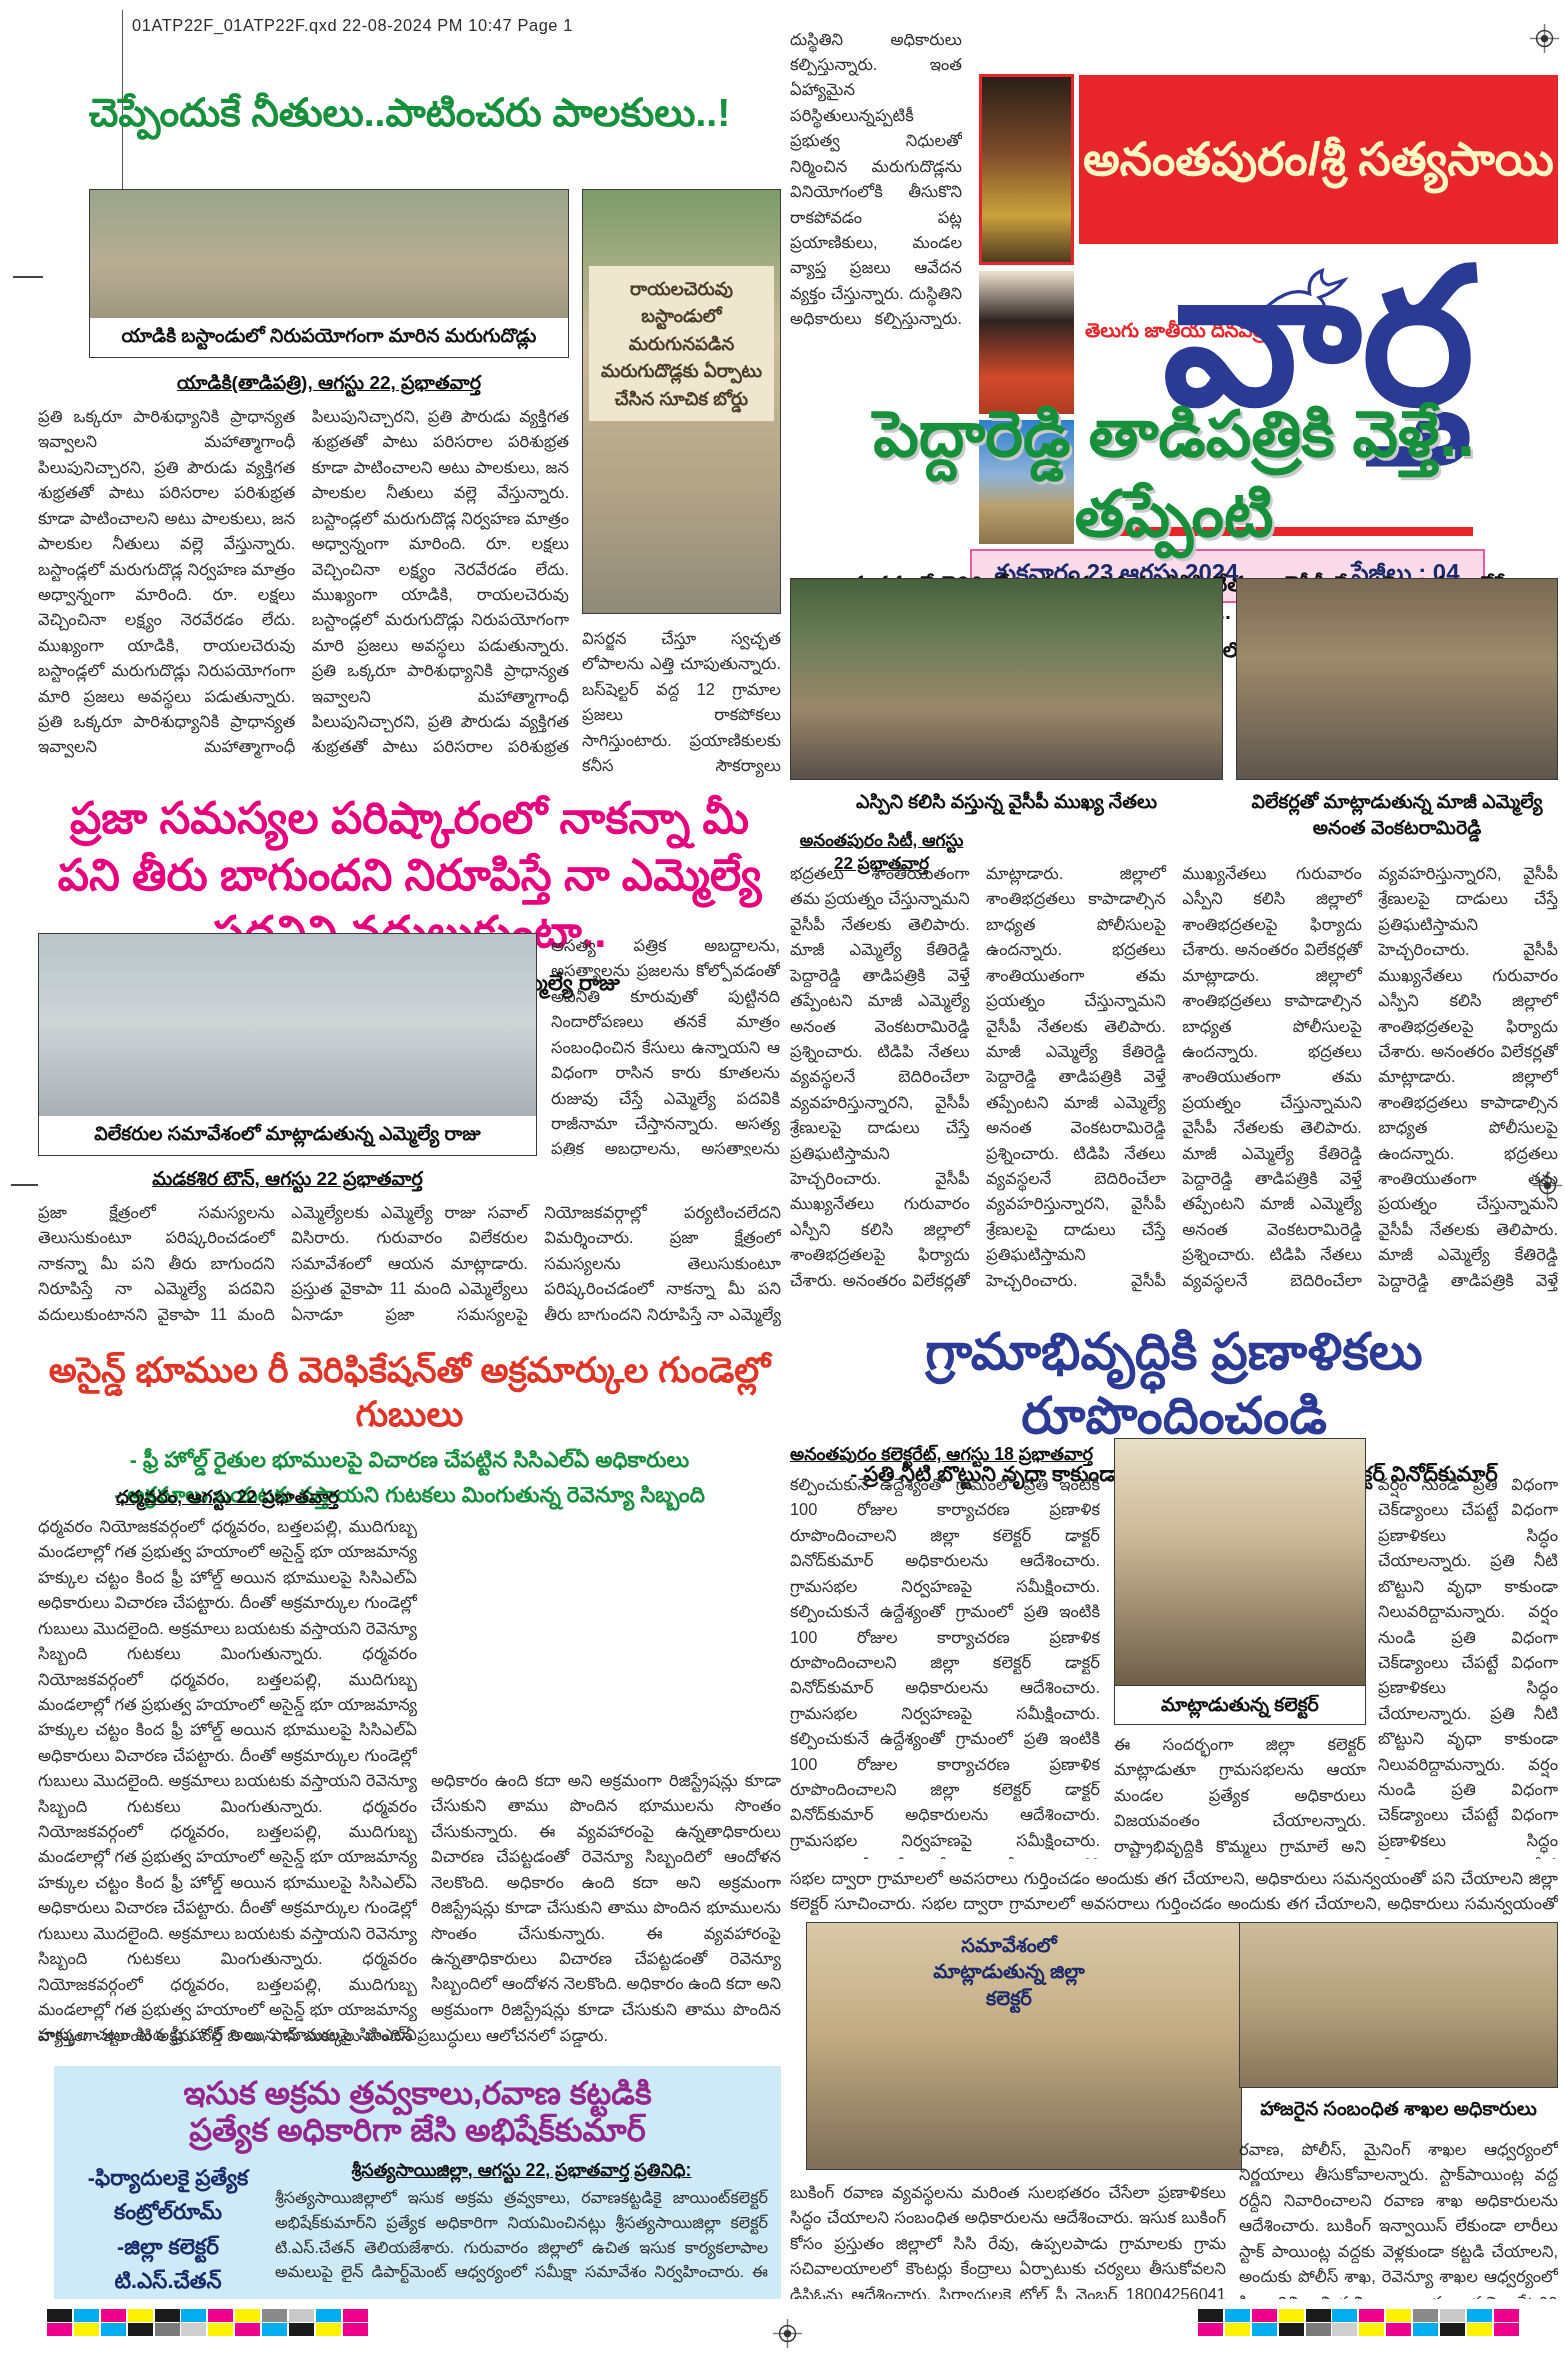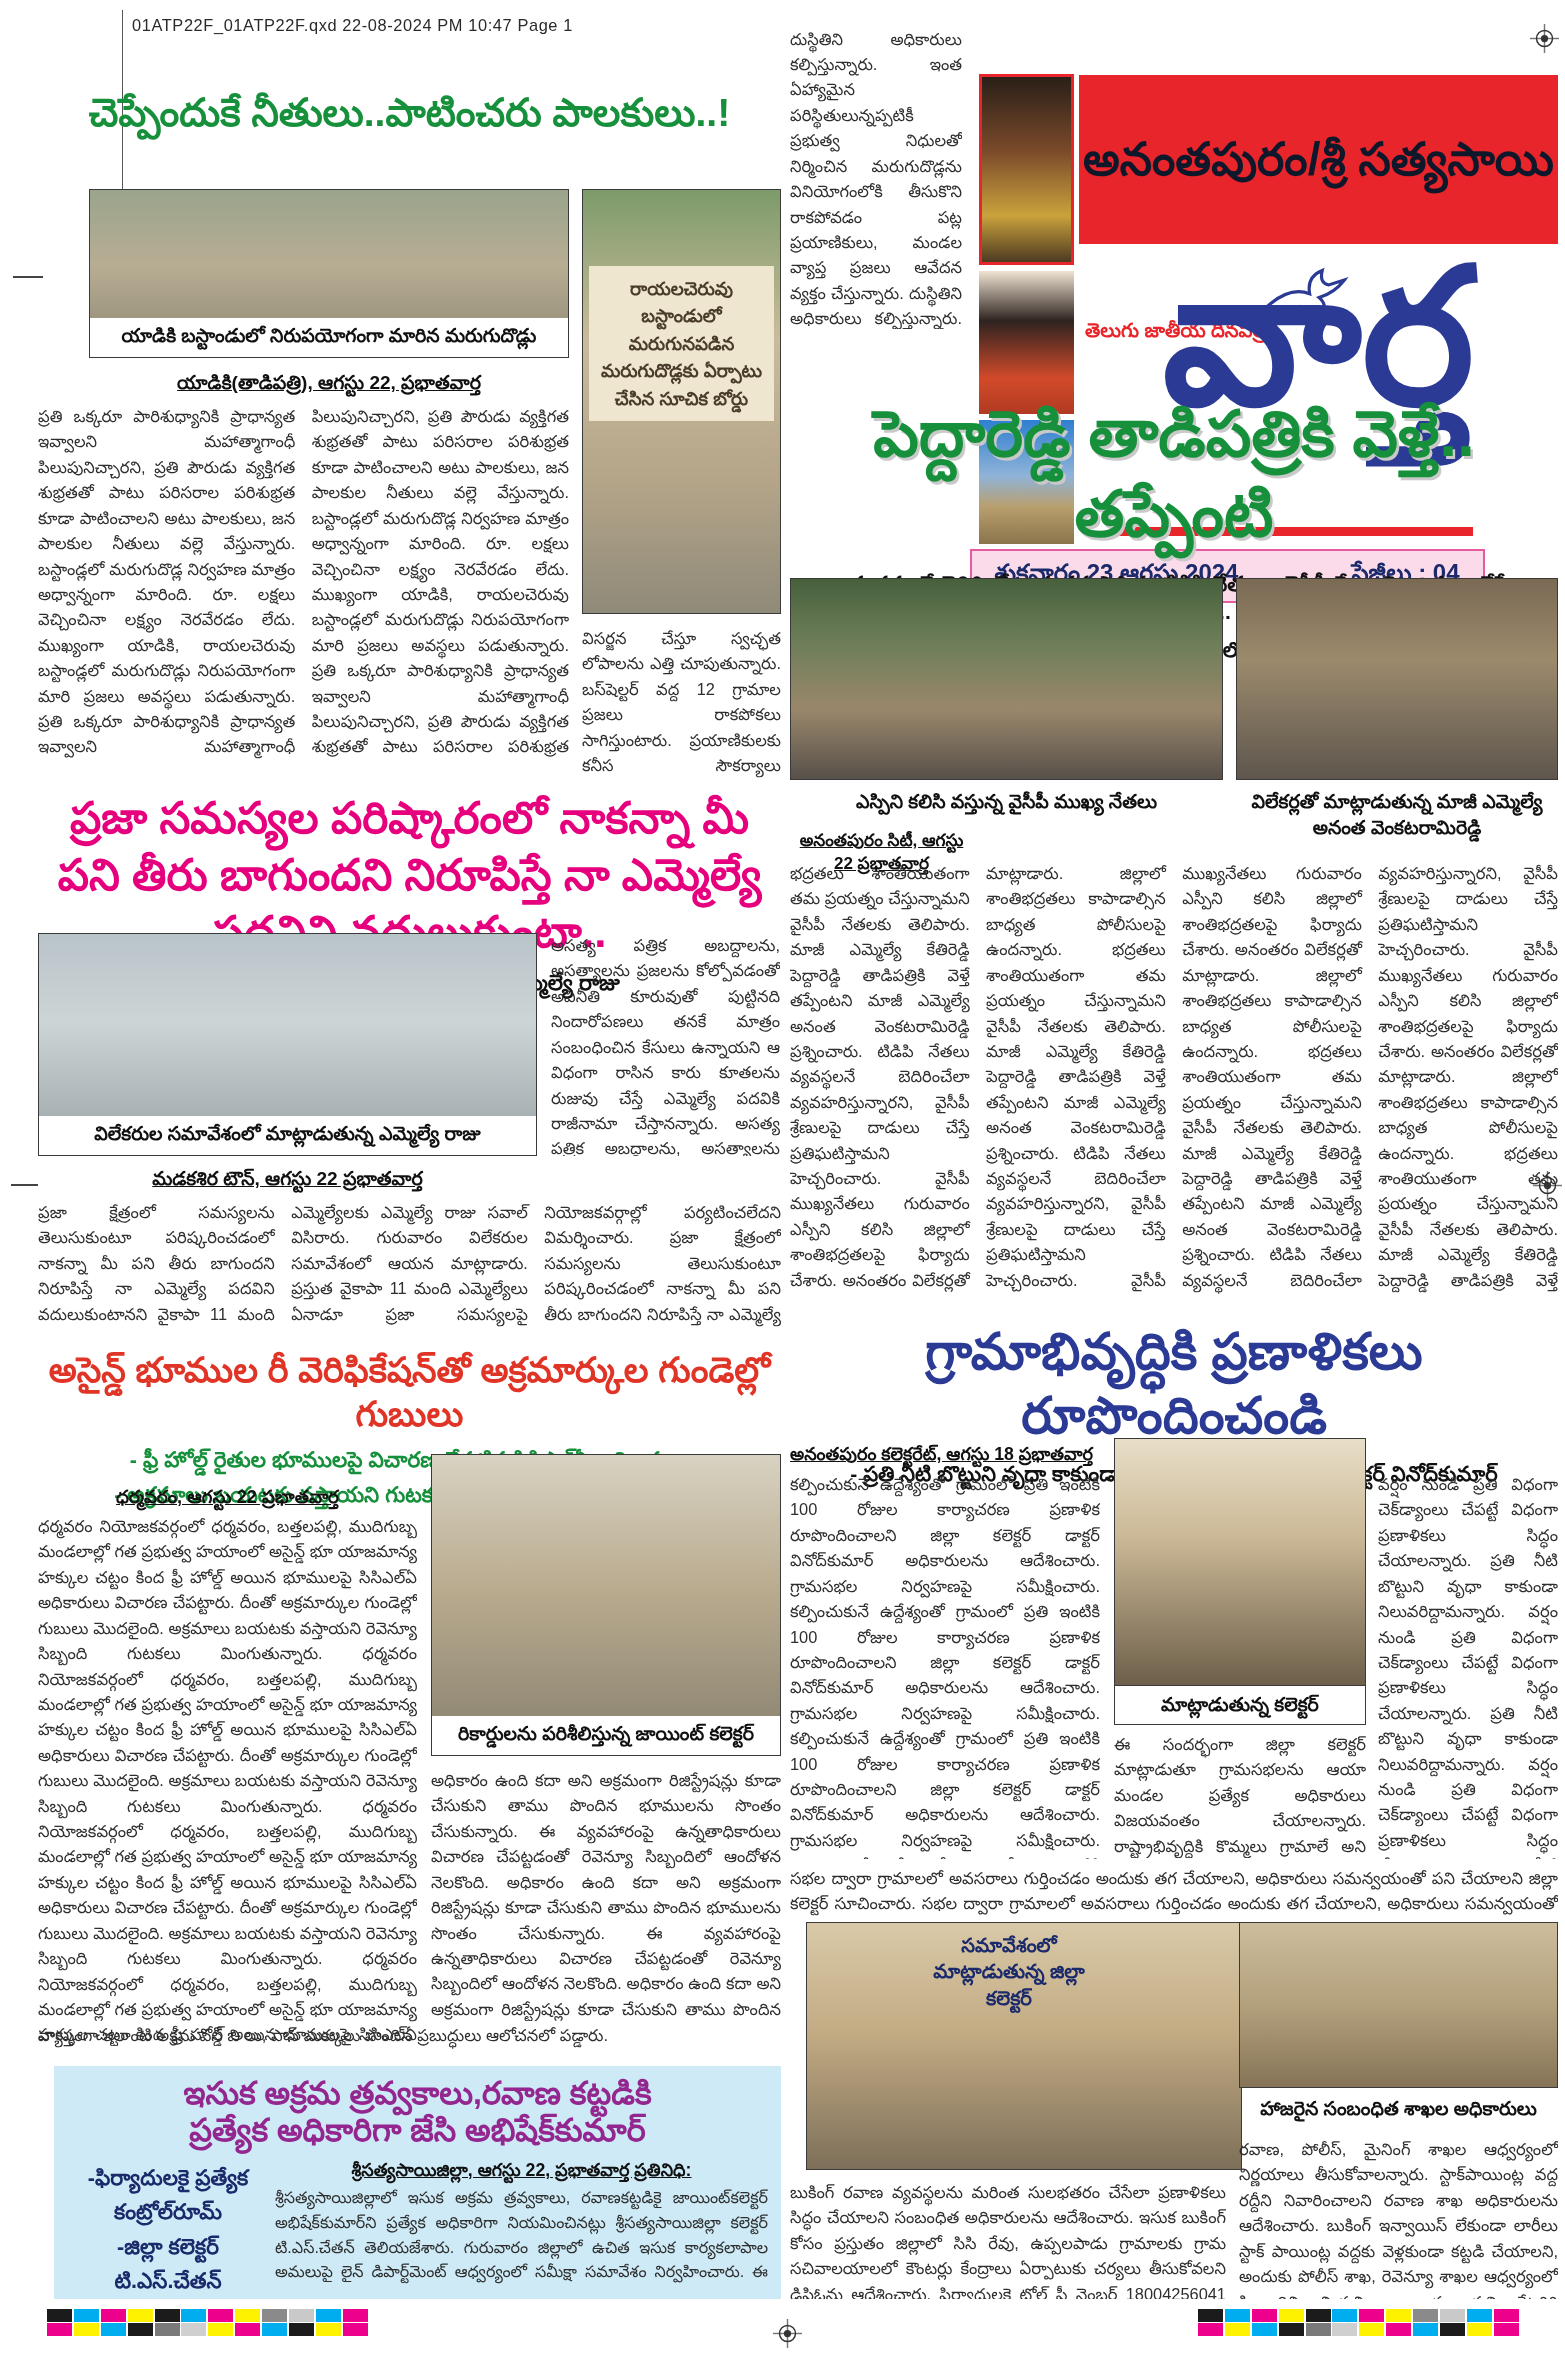--- a/index.html
+++ b/index.html
@@ -39,21 +39,21 @@
   .photo { border:1.3px solid #3a3a3a; overflow:hidden; position:relative; }
   .photo .fill { position:absolute; inset:0; }
   .caption-strip {
     position:absolute; left:0; right:0; bottom:0; background:#ffffff;
     font-weight:bold; font-size:19px; text-align:center; padding:6.3px 2.5px;
     color:#111;
   }
   .caption-below { font-weight:bold; font-size:19px; text-align:center; color:#111; }
 
   
-  .red-banner { background:#e8252a; color:#0f172a; display:flex; align-items:center; justify-content:center;
+  .red-banner { background:#e8252a; color:#fef9c3; display:flex; align-items:center; justify-content:center;
     font-weight:bold; text-align:center; }
   .tagline { color:#e8252a; font-weight:bold; }
   .vaartha-logo { color:#2b3a94; font-weight:bold; text-align:center; line-height:0.9; }
   .logo-underline { background:#e8252a; }
   .datebar { background:#fbdbe9; border:2.5px solid #e75aa0; display:flex; align-items:center;
     justify-content:space-between; padding:0 23px; color:#1b2a6b; font-weight:bold; }
 
   .bluebox { background:#cdeaf6; }
   .side-label { font-weight:bold; color:#1b2a6b; font-size:21.5px; line-height:1.6; text-align:center; }
 
@@ -184,24 +184,20 @@
   </div>
 
   <div class="abs" style="left:38px; top:1348px; width:743px; height:702px;">
     <div class="hl hl-red" style="font-size:35px;">అసైన్డ్ భూముల రీ వెరిఫికేషన్‌తో అక్రమార్కుల గుండెల్లో గుబులు</div>
     <div class="sub sub-green" style="font-size:21.5px; margin-top:10px;">- ఫ్రీ హోల్డ్ రైతుల భూములపై విచారణ చేపట్టిన సిసిఎల్ఏ అధికారులు</div>
     <div class="sub sub-green" style="font-size:21.5px; margin-top:6.3px;">- అక్రమాలు బయటకు వస్తాయని గుటకలు మింగుతున్న రెవెన్యూ సిబ్బంది</div>
 
     <div class="dateline abs" style="left:0px; top:138px; width:379px; font-size:18.3px;">ధర్మవరం, ఆగస్టు 22 ప్రభాతవార్త</div>
     <div class="body-text abs" style="left:0px; top:166px; width:379px; height:532px;">ధర్మవరం నియోజకవర్గంలో ధర్మవరం, బత్తలపల్లి, ముదిగుబ్బ మండలాల్లో గత ప్రభుత్వ హయాంలో అసైన్డ్ భూ యాజమాన్య హక్కుల చట్టం కింద ఫ్రీ హోల్డ్ అయిన భూములపై సిసిఎల్ఏ అధికారులు విచారణ చేపట్టారు. దీంతో అక్రమార్కుల గుండెల్లో గుబులు మొదలైంది. అక్రమాలు బయటకు వస్తాయని రెవెన్యూ సిబ్బంది గుటకలు మింగుతున్నారు. ధర్మవరం నియోజకవర్గంలో ధర్మవరం, బత్తలపల్లి, ముదిగుబ్బ మండలాల్లో గత ప్రభుత్వ హయాంలో అసైన్డ్ భూ యాజమాన్య హక్కుల చట్టం కింద ఫ్రీ హోల్డ్ అయిన భూములపై సిసిఎల్ఏ అధికారులు విచారణ చేపట్టారు. దీంతో అక్రమార్కుల గుండెల్లో గుబులు మొదలైంది. అక్రమాలు బయటకు వస్తాయని రెవెన్యూ సిబ్బంది గుటకలు మింగుతున్నారు. ధర్మవరం నియోజకవర్గంలో ధర్మవరం, బత్తలపల్లి, ముదిగుబ్బ మండలాల్లో గత ప్రభుత్వ హయాంలో అసైన్డ్ భూ యాజమాన్య హక్కుల చట్టం కింద ఫ్రీ హోల్డ్ అయిన భూములపై సిసిఎల్ఏ అధికారులు విచారణ చేపట్టారు. దీంతో అక్రమార్కుల గుండెల్లో గుబులు మొదలైంది. అక్రమాలు బయటకు వస్తాయని రెవెన్యూ సిబ్బంది గుటకలు మింగుతున్నారు. ధర్మవరం నియోజకవర్గంలో ధర్మవరం, బత్తలపల్లి, ముదిగుబ్బ మండలాల్లో గత ప్రభుత్వ హయాంలో అసైన్డ్ భూ యాజమాన్య హక్కుల చట్టం కింద ఫ్రీ హోల్డ్ అయిన భూములపై సిసిఎల్ఏ అధికారులు విచారణ చేపట్టారు. దీంతో అక్రమార్కుల గుండెల్లో గుబులు మొదలైంది. అక్రమాలు బయటకు వస్తాయని రెవెన్యూ సిబ్బంది గుటకలు మింగుతున్నారు.</div>
 
-    <div class="photo" style="position:absolute; left:393px; top:106px; width:350px; height:302px;">
-      <div class="fill" style="background:linear-gradient(180deg,#d8d2c2 0%,#b9ab8e 45%,#87806f 100%);"></div>
-      <div class="caption-strip">రికార్డులను పరిశీలిస్తున్న జాయింట్ కలెక్టర్</div>
-    </div>
 
     <div class="body-text abs" style="left:393px; top:420px; width:350px; height:253px;">అధికారం ఉంది కదా అని అక్రమంగా రిజిస్ట్రేషన్లు కూడా చేసుకుని తాము పొందిన భూములను సొంతం చేసుకున్నారు. ఈ వ్యవహారంపై ఉన్నతాధికారులు విచారణ చేపట్టడంతో రెవెన్యూ సిబ్బందిలో ఆందోళన నెలకొంది. అధికారం ఉంది కదా అని అక్రమంగా రిజిస్ట్రేషన్లు కూడా చేసుకుని తాము పొందిన భూములను సొంతం చేసుకున్నారు. ఈ వ్యవహారంపై ఉన్నతాధికారులు విచారణ చేపట్టడంతో రెవెన్యూ సిబ్బందిలో ఆందోళన నెలకొంది. అధికారం ఉంది కదా అని అక్రమంగా రిజిస్ట్రేషన్లు కూడా చేసుకుని తాము పొందిన భూములను సొంతం చేసుకున్నారు. ఈ వ్యవహారంపై ఉన్నతాధికారులు విచారణ చేపట్టడంతో రెవెన్యూ సిబ్బందిలో ఆందోళన నెలకొంది.</div>
     <div class="body-text abs" style="left:0px; top:675px; width:743px; height:26.6px;">వ్యాప్తంగా ఇలాంటి అక్రమ వన్ బి లు, పాస్ బుక్కులు పొందిన ప్రబుద్ధులు   ఆలోచనలో పడ్డారు.</div>
   </div>
 
   <div class="abs" style="left:790px; top:1320px; width:768px; height:542px;">
     <div class="hl hl-blue" style="font-size:51px;">గ్రామాభివృద్ధికి ప్రణాళికలు రూపొందించండి</div>
     <div class="sub" style="font-size:21px; margin-top:12.6px;">- ప్రతి నీటి బొట్టుని వృధా కాకుండా నిలువరిద్దాం - జిల్లా కలెక్టర్ డాక్టర్ వినోద్‌కుమార్</div>
 
     <div class="dateline abs" style="left:0px; top:124px; width:310px; font-size:17.7px; text-align:left;">అనంతపురం కలెక్టరేట్, ఆగస్టు 18 ప్రభాతవార్త</div>

